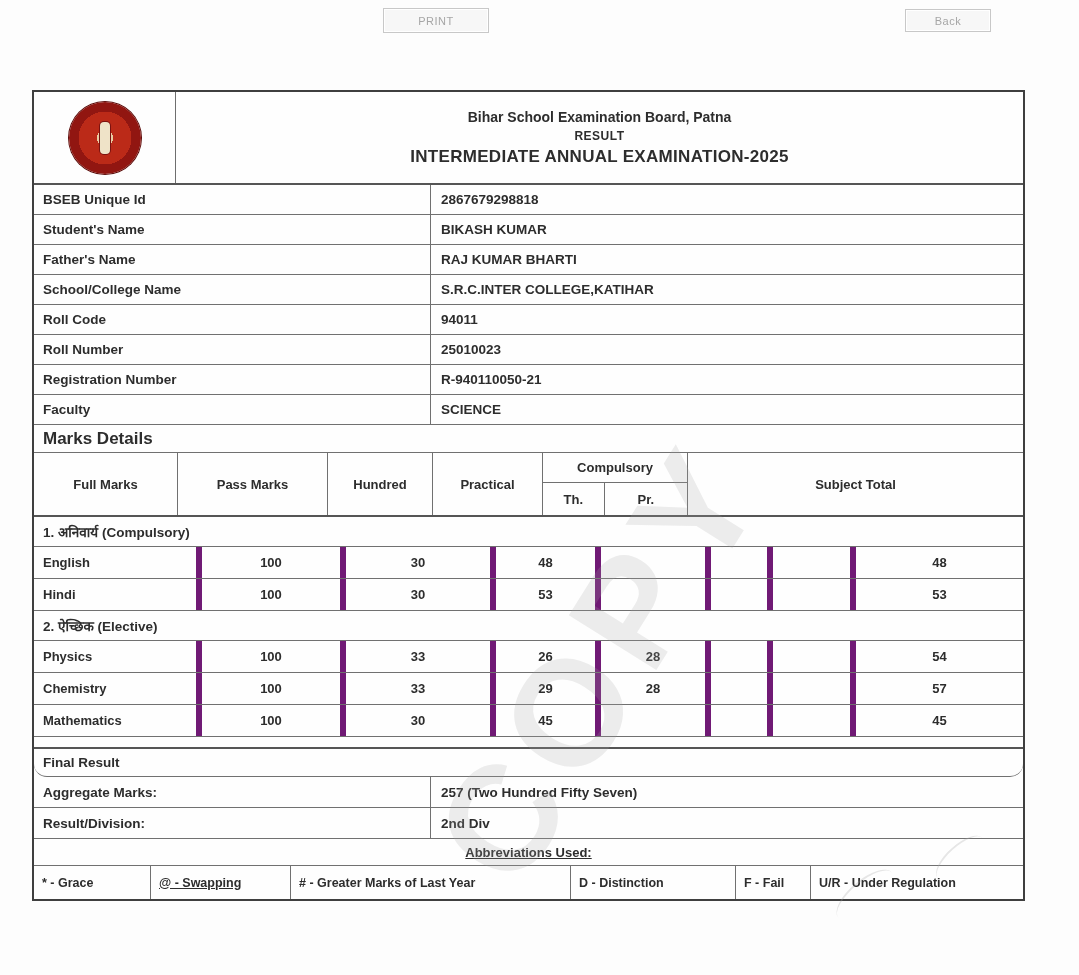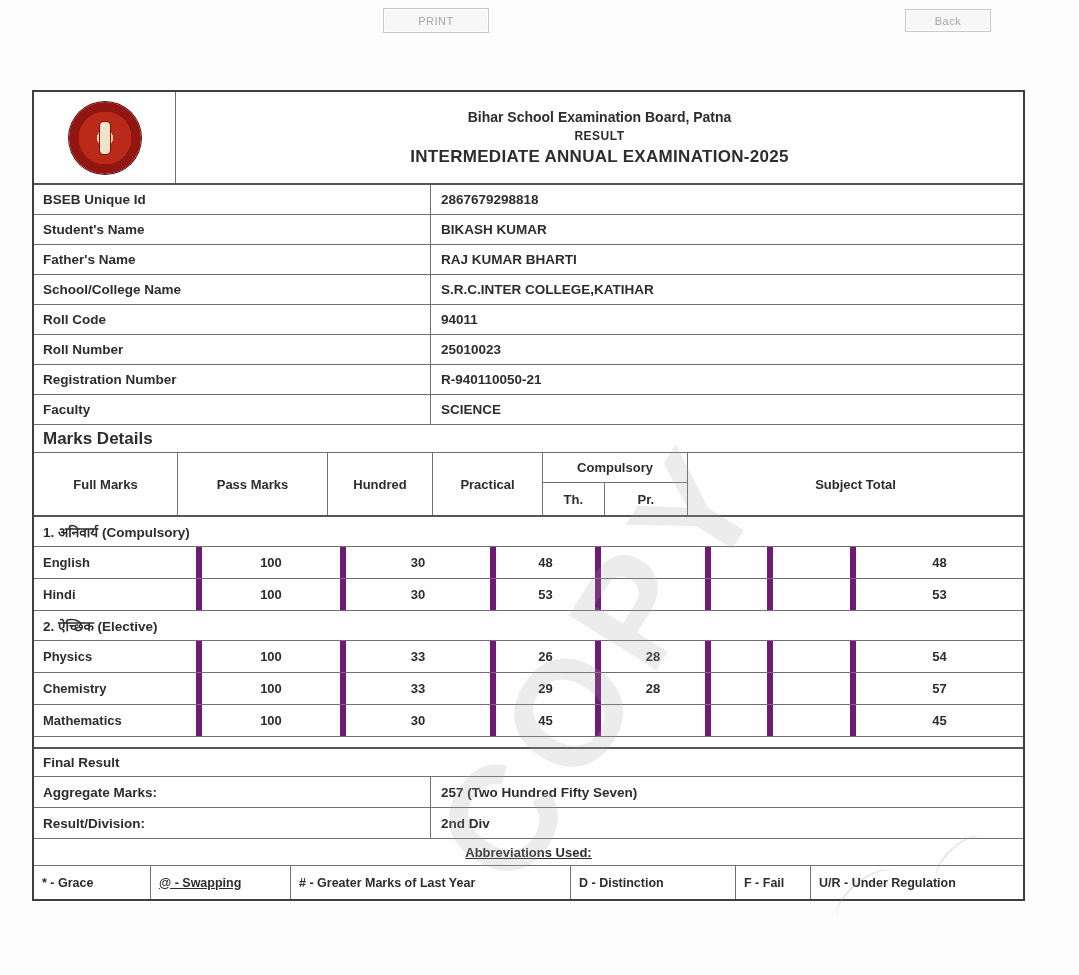--- a/index.html
+++ b/index.html
@@ -72,21 +72,21 @@
   .grp { height:30px; border-bottom:1px solid #707070; display:flex; align-items:center; padding:0 9px; font-size:13.5px; font-weight:bold; }
 
   
   .mr { display:flex; height:32px; border-bottom:1px solid #707070; font-size:13px; font-weight:bold; }
   .mr .c { display:flex; align-items:center; justify-content:center; border-right:6px solid #701a75; }
   .mr .c.subj { justify-content:flex-start; padding:0 9px; }
 
   .spacer-row { height:12px; border-bottom:2px solid #555; }
 
   
-  .final-title { height:28px; border-bottom:1px solid #707070; display:flex; align-items:center; padding:0 9px; font-size:13.5px; font-weight:bold; }
+  .final-title { height:28px; border-bottom:1px solid #707070; display:flex; align-items:center; padding:0 9px; font-size:13.5px; font-weight:bold;border-radius:13px; }
   .final-row { display:flex; height:31px; border-bottom:1px solid #707070; font-size:13.5px; font-weight:bold; }
 
   
   .abbr-title { height:27px; border-bottom:1px solid #707070; display:flex; align-items:center; justify-content:center; font-size:13px; font-weight:bold; }
   .abbr-title span { text-decoration:underline; }
   .abbr-row { display:flex; height:33px; font-size:12.5px; font-weight:bold; }
   .abbr-row .c { display:flex; align-items:center; padding:0 8px; border-right:1px solid #707070; }
   .a1{width:117px;} .a2{width:140px;text-decoration:underline;} .a3{width:280px;} .a4{width:165px;} .a5{width:75px;} .a6{flex:1; border-right:none !important;}
 
   

